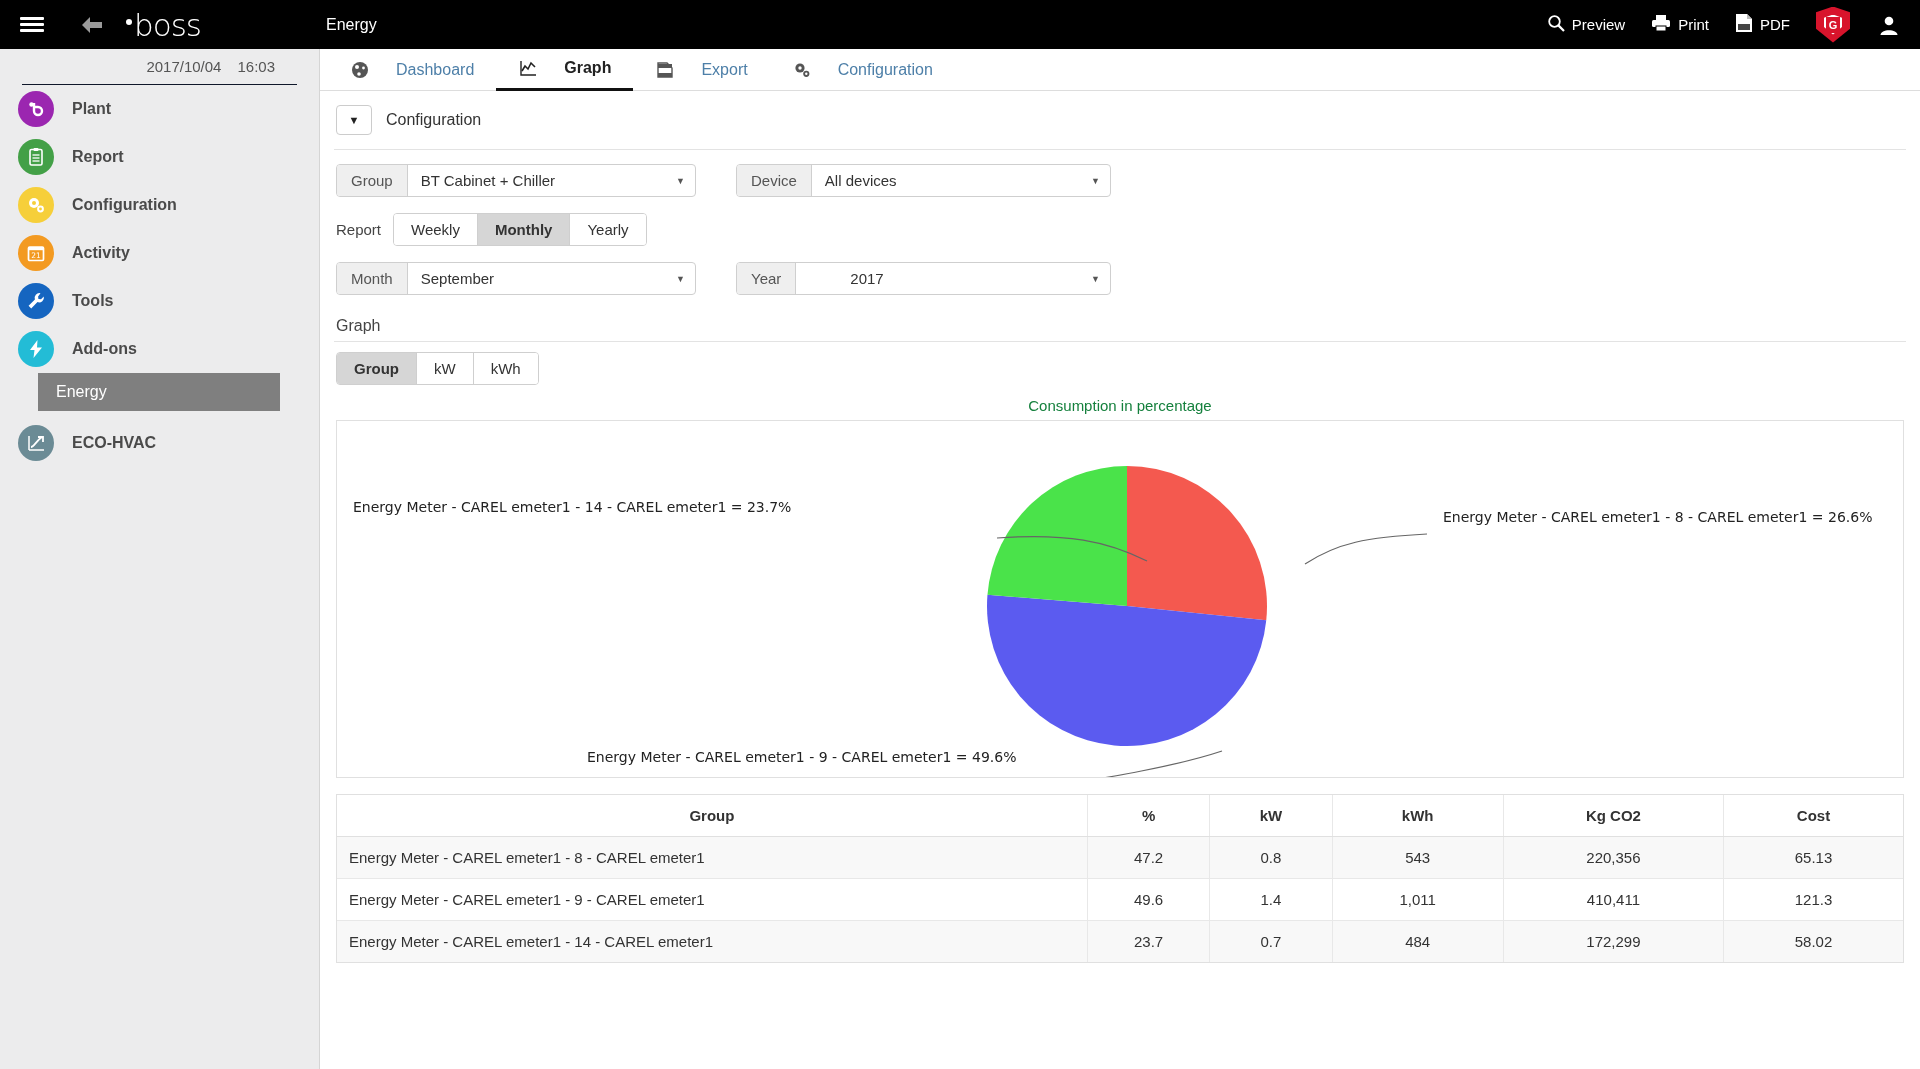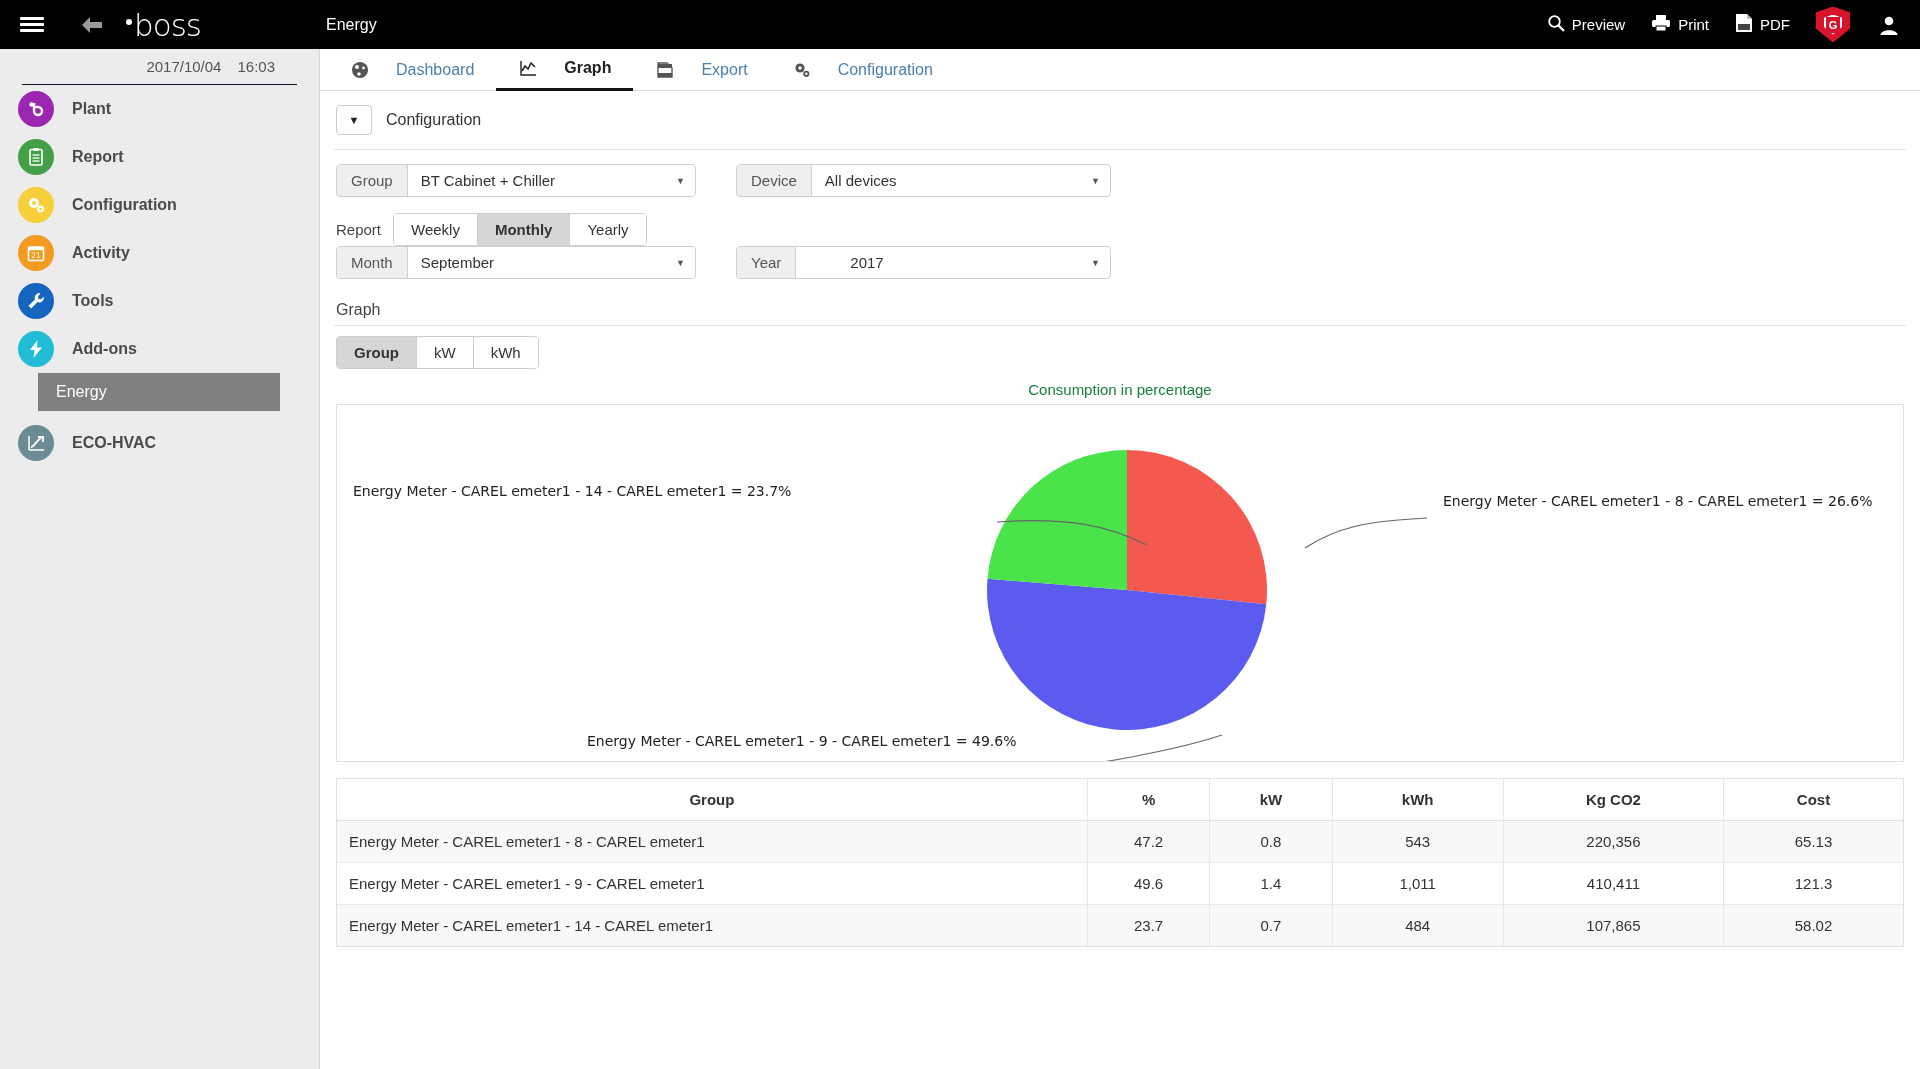--- a/index.html
+++ b/index.html
@@ -348,21 +348,21 @@
 
   <div class="row" style="margin-top:16px;">
     <span class="inline-label">Report</span>
     <div class="btngroup">
       <div class="b">Weekly</div>
       <div class="b sel">Monthly</div>
       <div class="b">Yearly</div>
     </div>
   </div>
 
-  <div class="row" style="margin-top:0;">
+  <div class="row" style="margin-top:16px;">
     <div class="field" style="width:360px">
       <div class="lbl">Month</div>
       <div class="sel" style="flex:1">
         <span>September</span>
         <span class="car">▼</span>
       </div>
     </div>
     <div class="field" style="width:375px; margin-left:40px;gap:41px;">
       <div class="lbl">Year</div>
       <div class="sel" style="flex:1">
@@ -429,20 +429,20 @@
           <td>1.4</td>
           <td>1,011</td>
           <td>410,411</td>
           <td>121.3</td>
         </tr>
         <tr class="odd">
           <td class="grp">Energy Meter - CAREL emeter1 - 14 - CAREL emeter1</td>
           <td>23.7</td>
           <td>0.7</td>
           <td>484</td>
-          <td>107,865</td>
+          <td>172,299</td>
           <td>58.02</td>
         </tr>
       </tbody>
     </table>
   </div>
 
 </div>
 
 </body></html>

